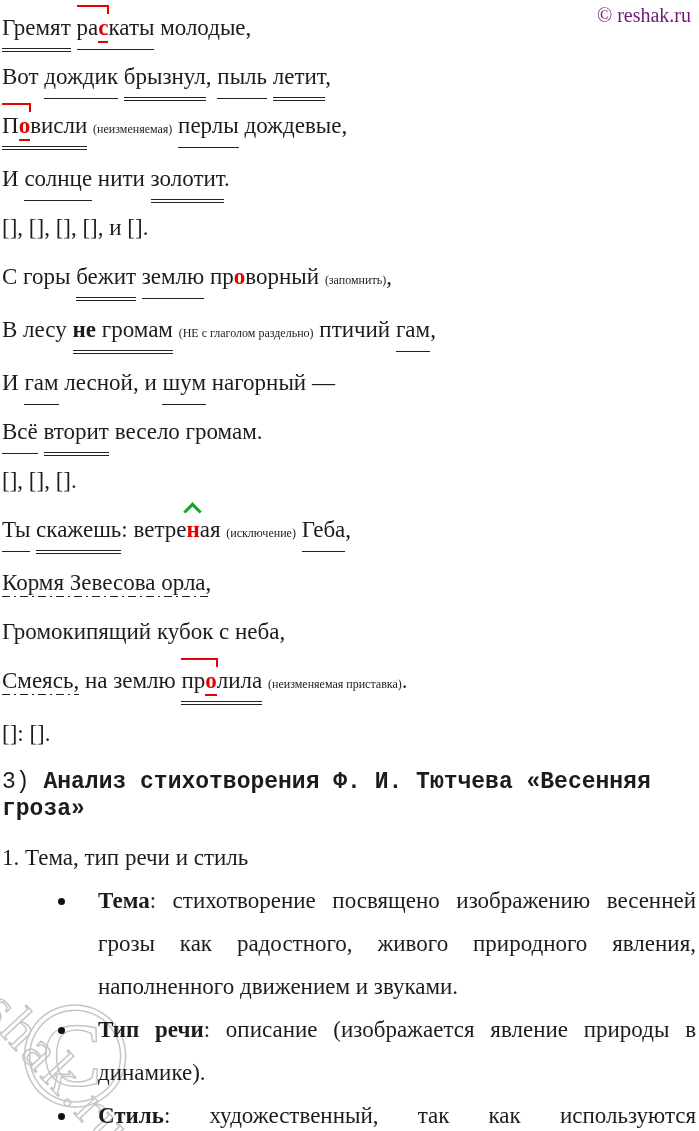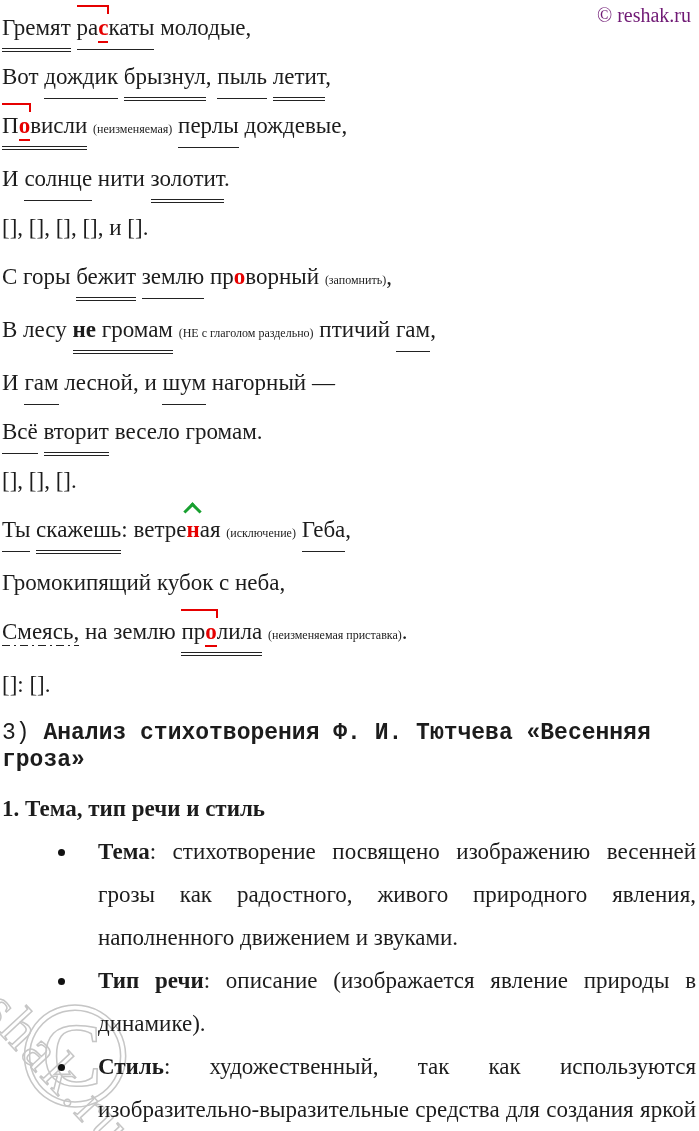--- a/index.html
+++ b/index.html
@@ -37,21 +37,21 @@
     border-top:2.5px solid #e60000; border-right:2.5px solid #e60000;
   }
   .mk-caret{position:relative; display:inline-block;}
   .mk-caret::before{
     content:""; position:absolute; left:50%; margin-left:-7px; top:-11px;
     width:10px; height:10px;
     border-top:3px solid #18a030; border-left:3px solid #18a030;
     transform:rotate(45deg);
   }
   .heading{margin:0 0 0 2px; line-height:27px;font-family:Liberation Mono, monospace;}
-  .subheading{margin:21px 0 0 2px; line-height:27px; font-weight:bold;}
+  .subheading{margin:21px 0 0 2px; line-height:27px; font-weight:normal;}
   .bullets{margin-top:8px;}
   .bullet{position:relative;}
   .dot{
     position:absolute; left:58px; top:19px; width:7px; height:7px;
     border-radius:50%; background:#111;
   }
   .btext{margin-left:98px; margin-right:3px; text-align:justify; line-height:43px;}
   .wm-diag{
     position:absolute; left:-18px; top:940px; z-index:1;
     font-size:56px; letter-spacing:4px;
@@ -78,20 +78,21 @@
         <div class="poem-line"><span class="seg">Вот </span><span class="seg u1">дождик</span><span class="seg"> </span><span class="seg u2">брызнул</span><span class="seg">, </span><span class="seg u1">пыль</span><span class="seg"> </span><span class="seg u2">летит</span><span class="seg">,</span></div>
         <div class="poem-line"><span class="seg u2"><span class="seg mk-bracket"><span class="seg">П</span><span class="seg red redmark">о</span></span><span class="seg">висли</span></span><span class="seg"> </span><span class="seg small">(неизменяемая)</span><span class="seg"> </span><span class="seg u1">перлы</span><span class="seg"> дождевые,</span></div>
         <div class="poem-line"><span class="seg">И </span><span class="seg u1">солнце</span><span class="seg"> нити </span><span class="seg u2">золотит</span><span class="seg">.</span></div>
         <div class="poem-line"><span class="seg">[], [], [], [], и [].</span></div>
         <div class="poem-line"><span class="seg">С горы </span><span class="seg u2">бежит</span><span class="seg"> </span><span class="seg u1">землю</span><span class="seg"> пр</span><span class="seg red">о</span><span class="seg">ворный </span><span class="seg small">(запомнить)</span><span class="seg">,</span></div>
         <div class="poem-line"><span class="seg">В лесу </span><span class="seg u2"><span class="seg b">не</span><span class="seg"> громам</span></span><span class="seg"> </span><span class="seg small">(НЕ с глаголом раздельно)</span><span class="seg"> птичий </span><span class="seg u1">гам</span><span class="seg">,</span></div>
         <div class="poem-line"><span class="seg">И </span><span class="seg u1">гам</span><span class="seg"> лесной, и </span><span class="seg u1">шум</span><span class="seg"> нагорный —</span></div>
         <div class="poem-line"><span class="seg u1">Всё</span><span class="seg"> </span><span class="seg u2">вторит</span><span class="seg"> весело громам.</span></div>
         <div class="poem-line"><span class="seg">[], [], [].</span></div>
         <div class="poem-line"><span class="seg u1">Ты</span><span class="seg"> </span><span class="seg u2">скажешь</span><span class="seg">: ветре</span><span class="seg red mk-caret">н</span><span class="seg">ая </span><span class="seg small">(исключение)</span><span class="seg"> </span><span class="seg u1">Геба</span><span class="seg">,</span></div>
+        <div class="poem-line"><span class="seg udd">Кормя Зевесова орла,</span></div>
         <div class="poem-line"><span class="seg">Громокипящий кубок с неба,</span></div>
         <div class="poem-line"><span class="seg udd">Смеясь,</span><span class="seg"> на землю </span><span class="seg u2"><span class="seg mk-bracket"><span class="seg">пр</span><span class="seg red redmark">о</span></span><span class="seg">лила</span></span><span class="seg"> </span><span class="seg small">(неизменяемая приставка)</span><span class="seg">.</span></div>
         <div class="poem-line"><span class="seg">[]: [].</span></div>
       </div>
 
     <div class="heading">
       <span>3) </span><span class="b">Анализ стихотворения Ф. И. Тютчева «Весенняя гроза»</span>
     </div>
 
     <div class="subheading">1. Тема, тип речи и стиль</div>

